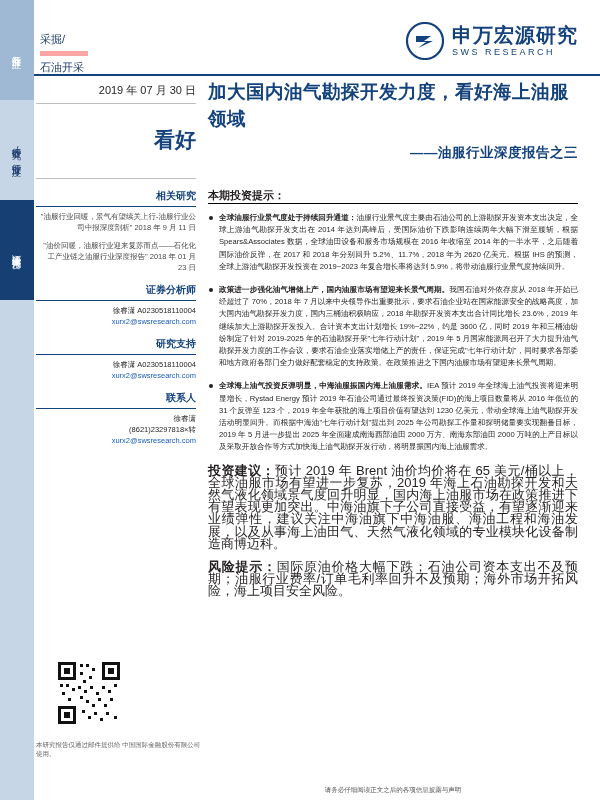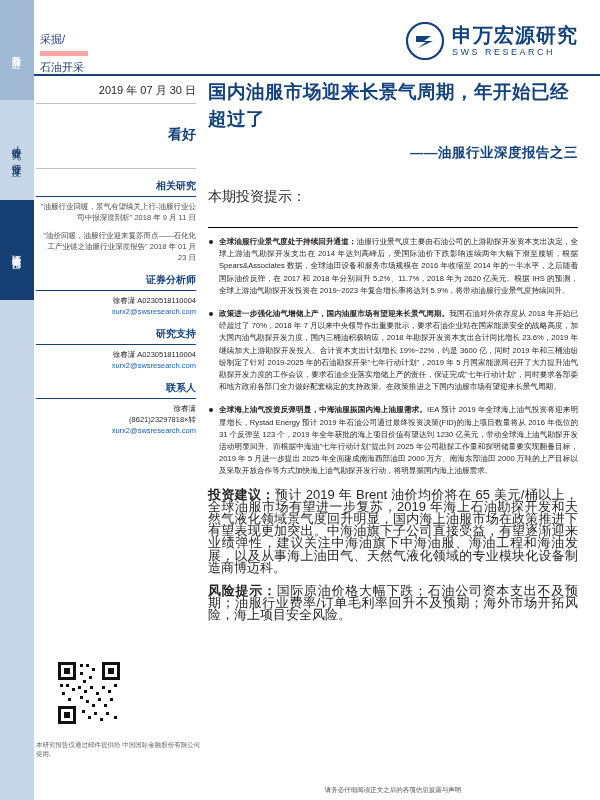--- a/index.html
+++ b/index.html
@@ -126,21 +126,21 @@
   }
   .date-line {
     font-family: "Liberation Sans", sans-serif;
     font-size: 11px;
     color: #231f20;
     padding: 3px 0 5px 2px;
     border-bottom: 1px solid #bfbfbf;
   }
   .rating {
     font-family: "Liberation Sans", sans-serif;
-    font-size: 14px;
+    font-size: 21px;
     font-weight: bold;
     color: #13427c;
     padding: 22px 0 24px 2px;
     border-bottom: 1px solid #bfbfbf;
   }
   .sec-title {
     font-family: "Liberation Sans", sans-serif;
     font-size: 10px;
     font-weight: bold;
     color: #13427c;
@@ -204,25 +204,25 @@
     font-family: "Liberation Sans", sans-serif;
     font-size: 13.5px;
     font-weight: bold;
     color: #13427c;
     text-align: right;
     margin-top: 12px;
     letter-spacing: 0.5px;
   }
   .tip-head {
     font-family: "Liberation Sans", sans-serif;
-    font-size: 14px;
-    font-weight: normal;
+    font-size: 11px;
+    font-weight: bold;
     color: #231f20;
     margin-top: 26px;
-    margin-bottom: 21px;
+    margin-bottom: 0;
   }
   .tip-rule {
     height: 1px;
     background: #000;
     margin-bottom: 8px;
   }
   ul.bullets {
     list-style: none;
     margin: 0;
     padding: 0;
@@ -383,21 +383,21 @@
           <rect x="50" y="52" width="3" height="3"></rect>
         <rect x="58" y="56" width="3" height="3"></rect>
           <rect x="6" y="32" width="3" height="3"></rect>
           <rect x="12" y="38" width="3" height="3"></rect>
       </g>
     </svg>
   </div>
   <div class="foot-note">本研究报告仅通过邮件提供给 中国国际金融股份有限公司 使用。</div>
 
   <div class="rightcol">
-    <div class="doc-title">国内油服市场迎来长景气周期，年开始已经超过了</div>
+    <div class="doc-title">加大国内油气勘探开发力度，看好海上油服领域</div>
     <div class="doc-sub">——油服行业深度报告之三</div>
 
     <div class="tip-head">本期投资提示：</div>
     <div class="tip-rule"></div>
 
     <ul class="bullets">
       <li>
         <b>全球油服行业景气度处于持续回升通道：</b><span>油服行业景气度主要由石油公司的上游勘探开发资本支出决定，全球上游油气勘探开发支出在 2014 年达到高峰后，受国际油价下跌影响连续两年大幅下滑至腰斩，根据 Spears&amp;Associates 数据，全球油田设备和服务市场规模在 2016 年收缩至 2014 年的一半水平，之后随着国际油价反弹，在 2017 和 2018 年分别回升 5.2%、11.7%，2018 年为 2620 亿美元。根据 IHS 的预测，全球上游油气勘探开发投资在 2019~2023 年复合增长率将达到 5.9%，将带动油服行业景气度持续回升。</span>
       </li>
       <li>

